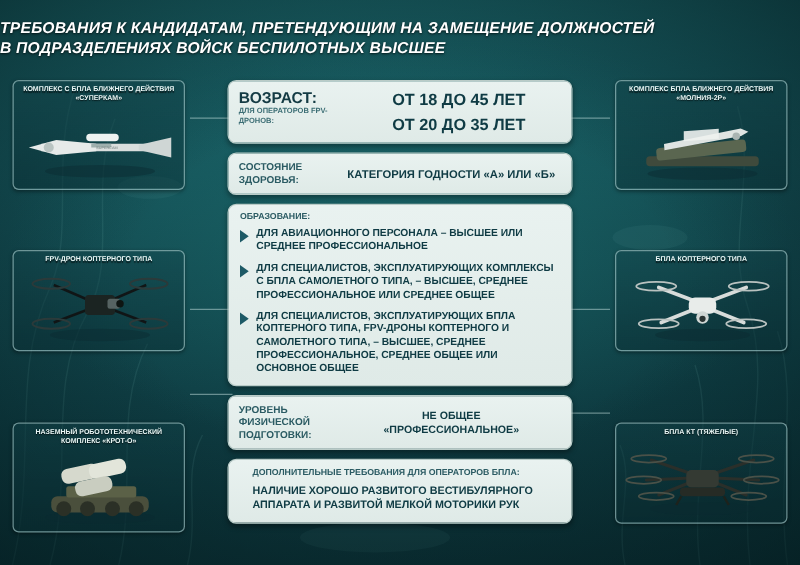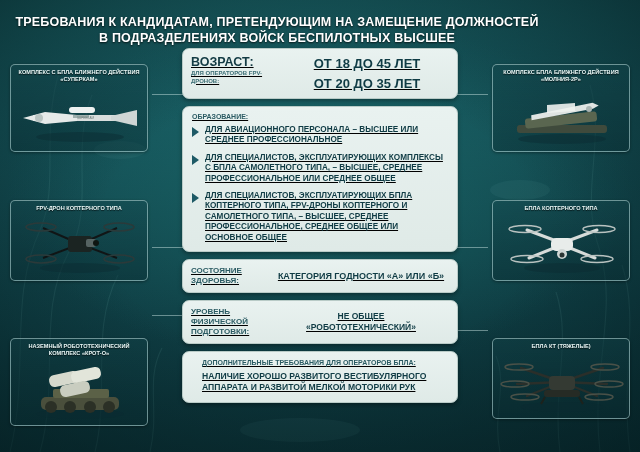--- a/index.html
+++ b/index.html
@@ -14,29 +14,29 @@
       radial-gradient(ellipse 70% 55% at 50% 42%, rgba(30,120,120,0.55) 0%, rgba(12,58,62,0.0) 70%),
       linear-gradient(175deg,#1d6a6e 0%, #17585e 20%, #12474d 45%, #0e3b41 70%, #0b2f34 100%);
     overflow:hidden;
   }
   
   .tex{position:absolute;left:0;top:0;width:640px;height:452px;pointer-events:none;opacity:.30;}
   .vign{position:absolute;inset:0;pointer-events:none;
     background:radial-gradient(ellipse 85% 75% at 50% 50%, rgba(0,0,0,0) 40%, rgba(3,25,28,.75) 100%);}
 
   
-  .hdr{position:absolute;left:0;top:14px;width:554px;text-align:center;}
+  .hdr{position:absolute;left:0;top:14px;width:554px;text-align:left;font-style:italic;}
   .hdr .l1,.hdr .l2{
     color:#ffffff;font-weight:bold;letter-spacing:.2px;
     font-size:12.5px;line-height:16px;
     text-shadow:0 1px 2px rgba(0,0,0,.75);
   }
 
   
-  .center{position:absolute;left:182px;top:48px;width:276px;text-decoration:underline;}
+  .center{position:absolute;left:182px;top:64px;width:276px;}
   .card{
     background:linear-gradient(180deg,#e9f2f0 0%,#dfeae7 100%);
     border:1px solid #b9cbc7;border-radius:7px;
     box-shadow:0 2px 4px rgba(0,0,0,.35);
     margin-bottom:7px;padding:6px 8px;position:relative;
   }
   .rowflex{display:flex;align-items:center;gap:8px;}
   .lbl{
     color:#2b5b63;font-weight:bold;font-size:8px;line-height:10px;
     text-transform:uppercase;flex:0 0 auto;width:74px;
@@ -122,51 +122,51 @@
           <span>ВОЗРАСТ:</span>
           <span class="sub">ДЛЯ ОПЕРАТОРОВ FPV-ДРОНОВ:</span>
         </div>
         <div style="flex:1;">
           <div class="val">ОТ 18 ДО 45 ЛЕТ</div>
           <div class="val" style="margin-top:5px;">ОТ 20 ДО 35 ЛЕТ</div>
         </div>
       </div>
     </div>
 
+    <div class="card">
+      <div class="rowflex">
+        <div class="lbl">СОСТОЯНИЕ ЗДОРОВЬЯ:</div>
+        <div class="val small">КАТЕГОРИЯ ГОДНОСТИ «А» ИЛИ «Б»</div>
+      </div>
+    </div>
+
     <div class="card" style="padding:6px 9px 8px;">
       <div class="cardtitle">ОБРАЗОВАНИЕ:</div>
       <div class="bullets">
         <div class="bullet">
           <span class="tri"></span>
           <span class="btext">ДЛЯ АВИАЦИОННОГО ПЕРСОНАЛА – ВЫСШЕЕ ИЛИ СРЕДНЕЕ ПРОФЕССИОНАЛЬНОЕ</span>
         </div>
         <div class="bullet">
           <span class="tri"></span>
           <span class="btext">ДЛЯ СПЕЦИАЛИСТОВ, ЭКСПЛУАТИРУЮЩИХ КОМПЛЕКСЫ С БПЛА САМОЛЕТНОГО ТИПА, – ВЫСШЕЕ, СРЕДНЕЕ ПРОФЕССИОНАЛЬНОЕ ИЛИ СРЕДНЕЕ ОБЩЕЕ</span>
         </div>
         <div class="bullet">
           <span class="tri"></span>
           <span class="btext">ДЛЯ СПЕЦИАЛИСТОВ, ЭКСПЛУАТИРУЮЩИХ БПЛА КОПТЕРНОГО ТИПА, FPV-ДРОНЫ КОПТЕРНОГО И САМОЛЕТНОГО ТИПА, – ВЫСШЕЕ, СРЕДНЕЕ ПРОФЕССИОНАЛЬНОЕ, СРЕДНЕЕ ОБЩЕЕ ИЛИ ОСНОВНОЕ ОБЩЕЕ</span>
         </div>
       </div>
     </div>
 
     <div class="card">
       <div class="rowflex">
-        <div class="lbl">СОСТОЯНИЕ ЗДОРОВЬЯ:</div>
-        <div class="val small">КАТЕГОРИЯ ГОДНОСТИ «А» ИЛИ «Б»</div>
-      </div>
-    </div>
-
-    <div class="card">
-      <div class="rowflex">
         <div class="lbl">УРОВЕНЬ ФИЗИЧЕСКОЙ ПОДГОТОВКИ:</div>
         <div style="flex:1;">
           <div class="val2 full-center">НЕ ОБЩЕЕ</div>
-          <div class="val2 full-center">«РОБОТОТЕХНИЧЕСКИЙ»</div>
+          <div class="val2 full-center">«ПРОФЕССИОНАЛЬНОЕ»</div>
         </div>
       </div>
     </div>
 
     <div class="card" style="padding:7px 19px 9px;">
       <div class="cardtitle" style="text-align:left;">ДОПОЛНИТЕЛЬНЫЕ ТРЕБОВАНИЯ ДЛЯ ОПЕРАТОРОВ БПЛА:</div>
       <div class="btext" style="font-size:8.6px;line-height:11px;">НАЛИЧИЕ ХОРОШО РАЗВИТОГО ВЕСТИБУЛЯРНОГО АППАРАТА И РАЗВИТОЙ МЕЛКОЙ МОТОРИКИ РУК</div>
     </div>
   </div>
 

